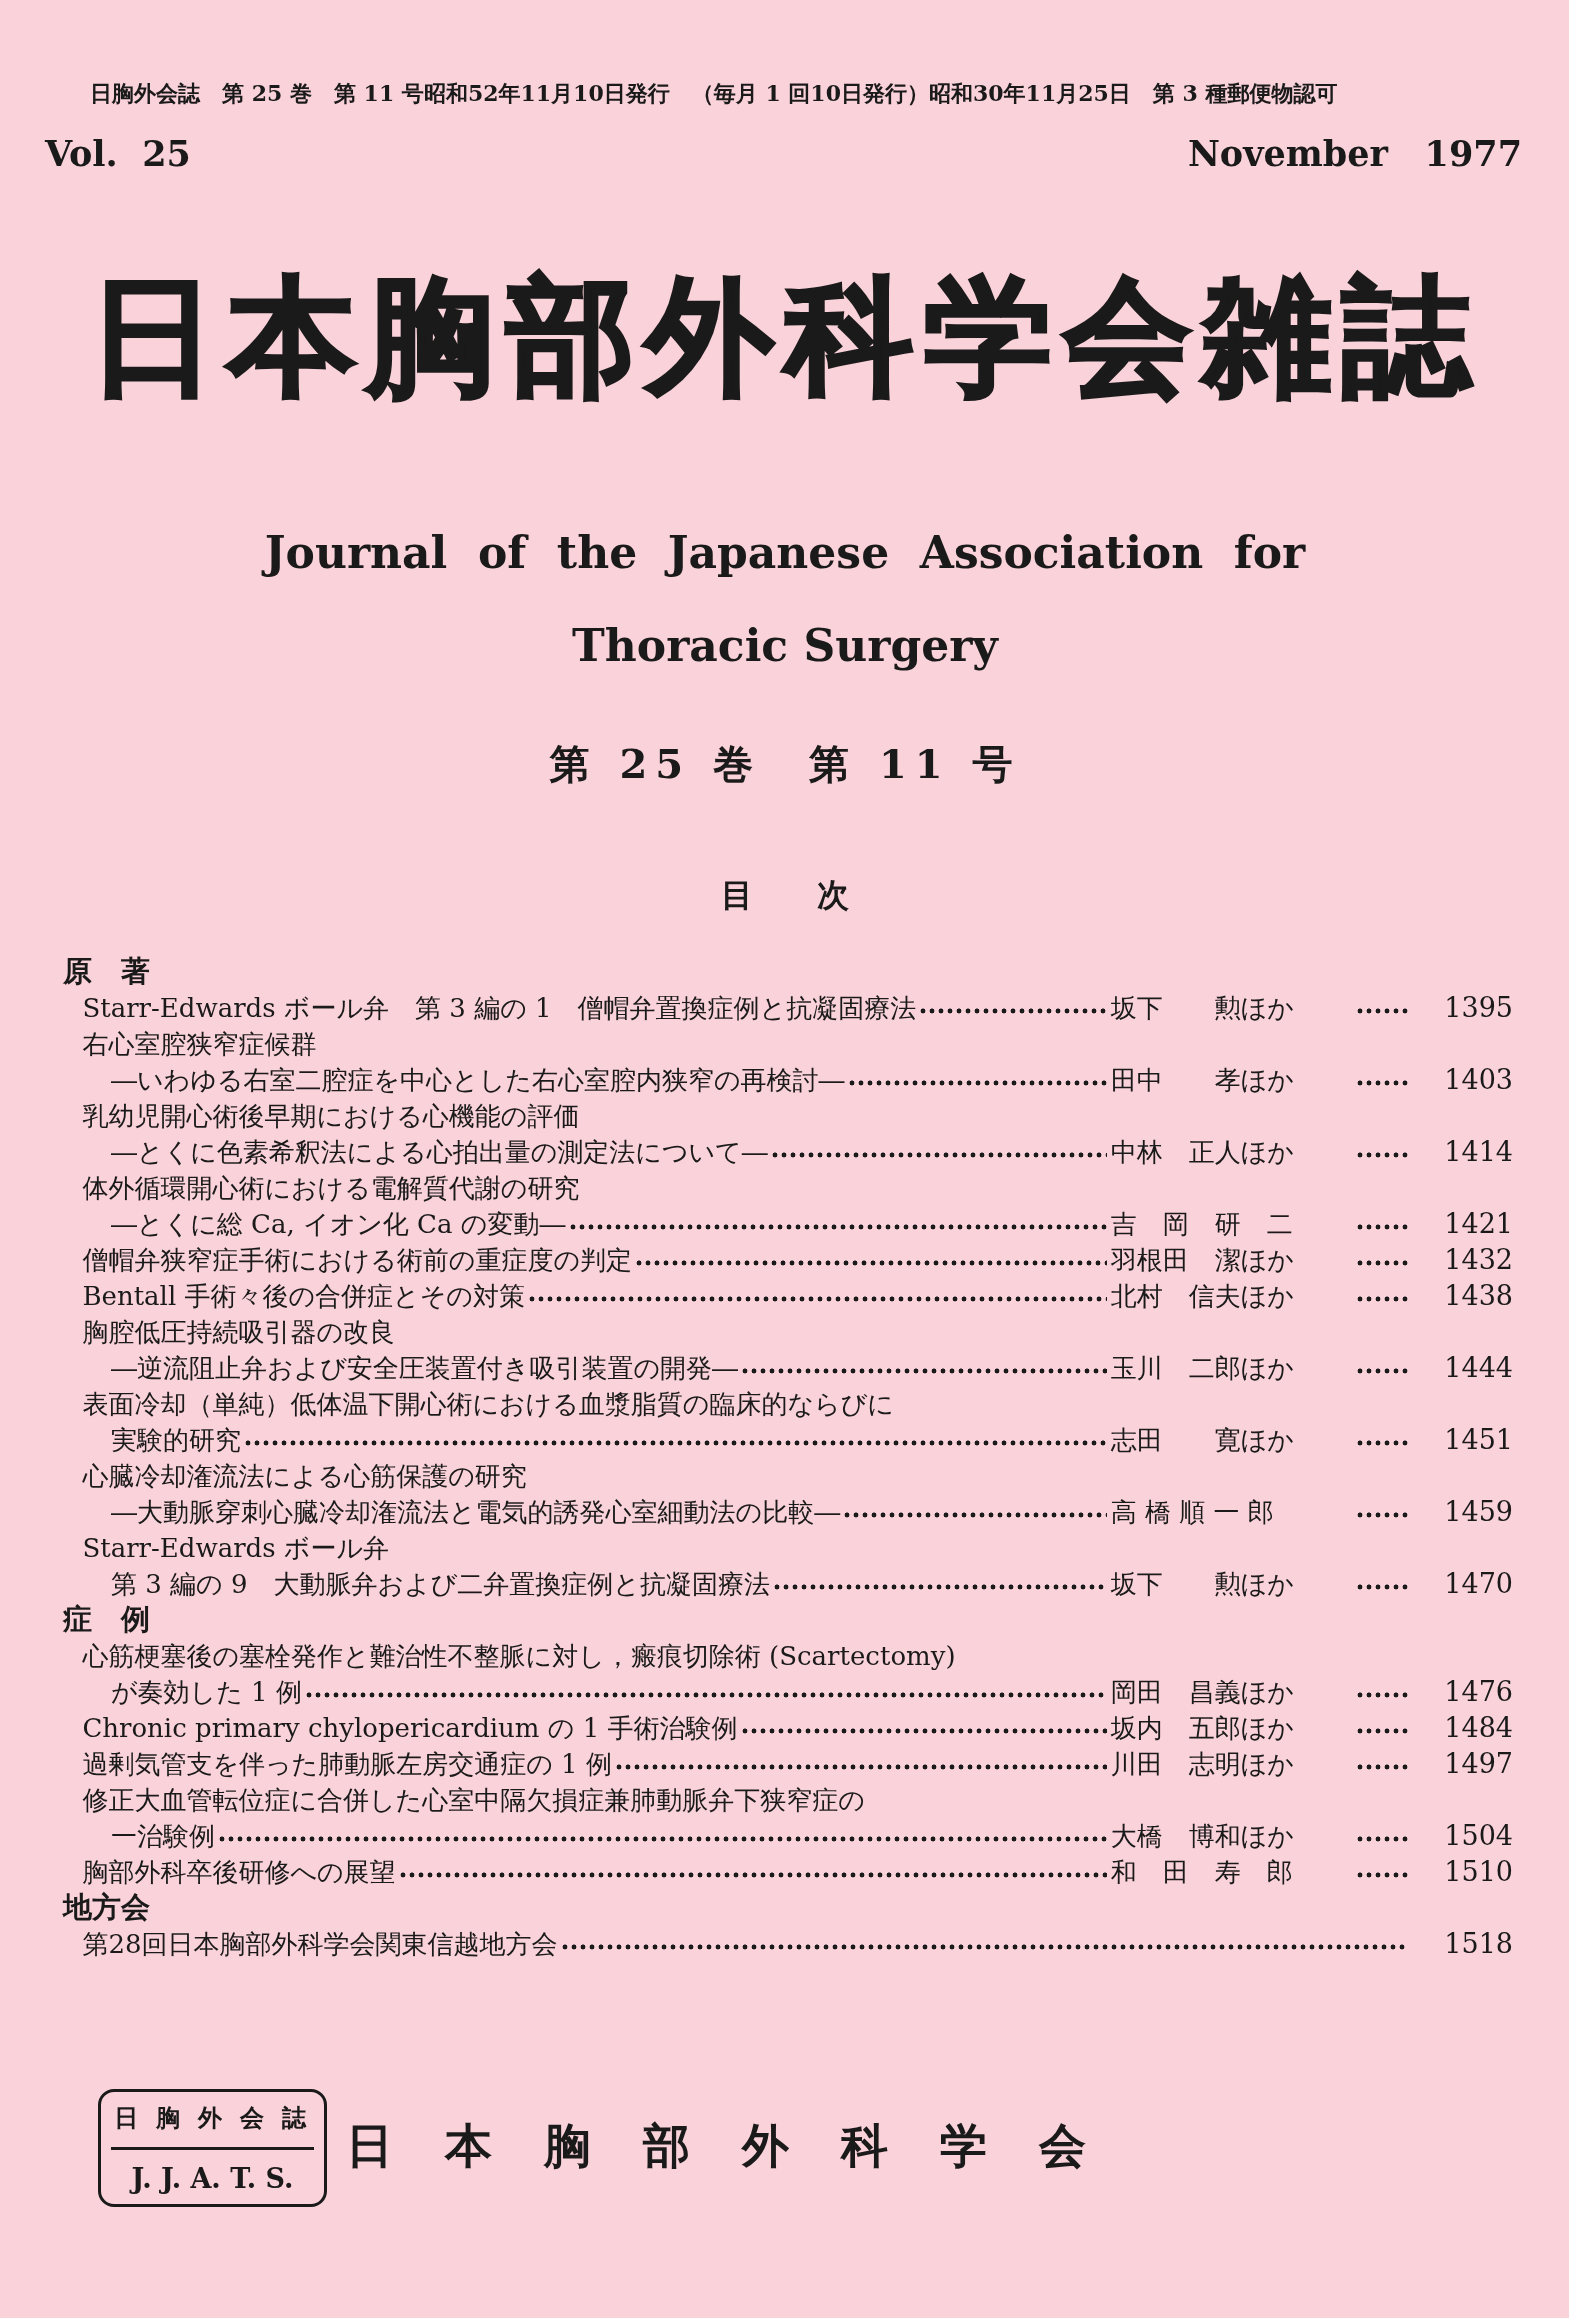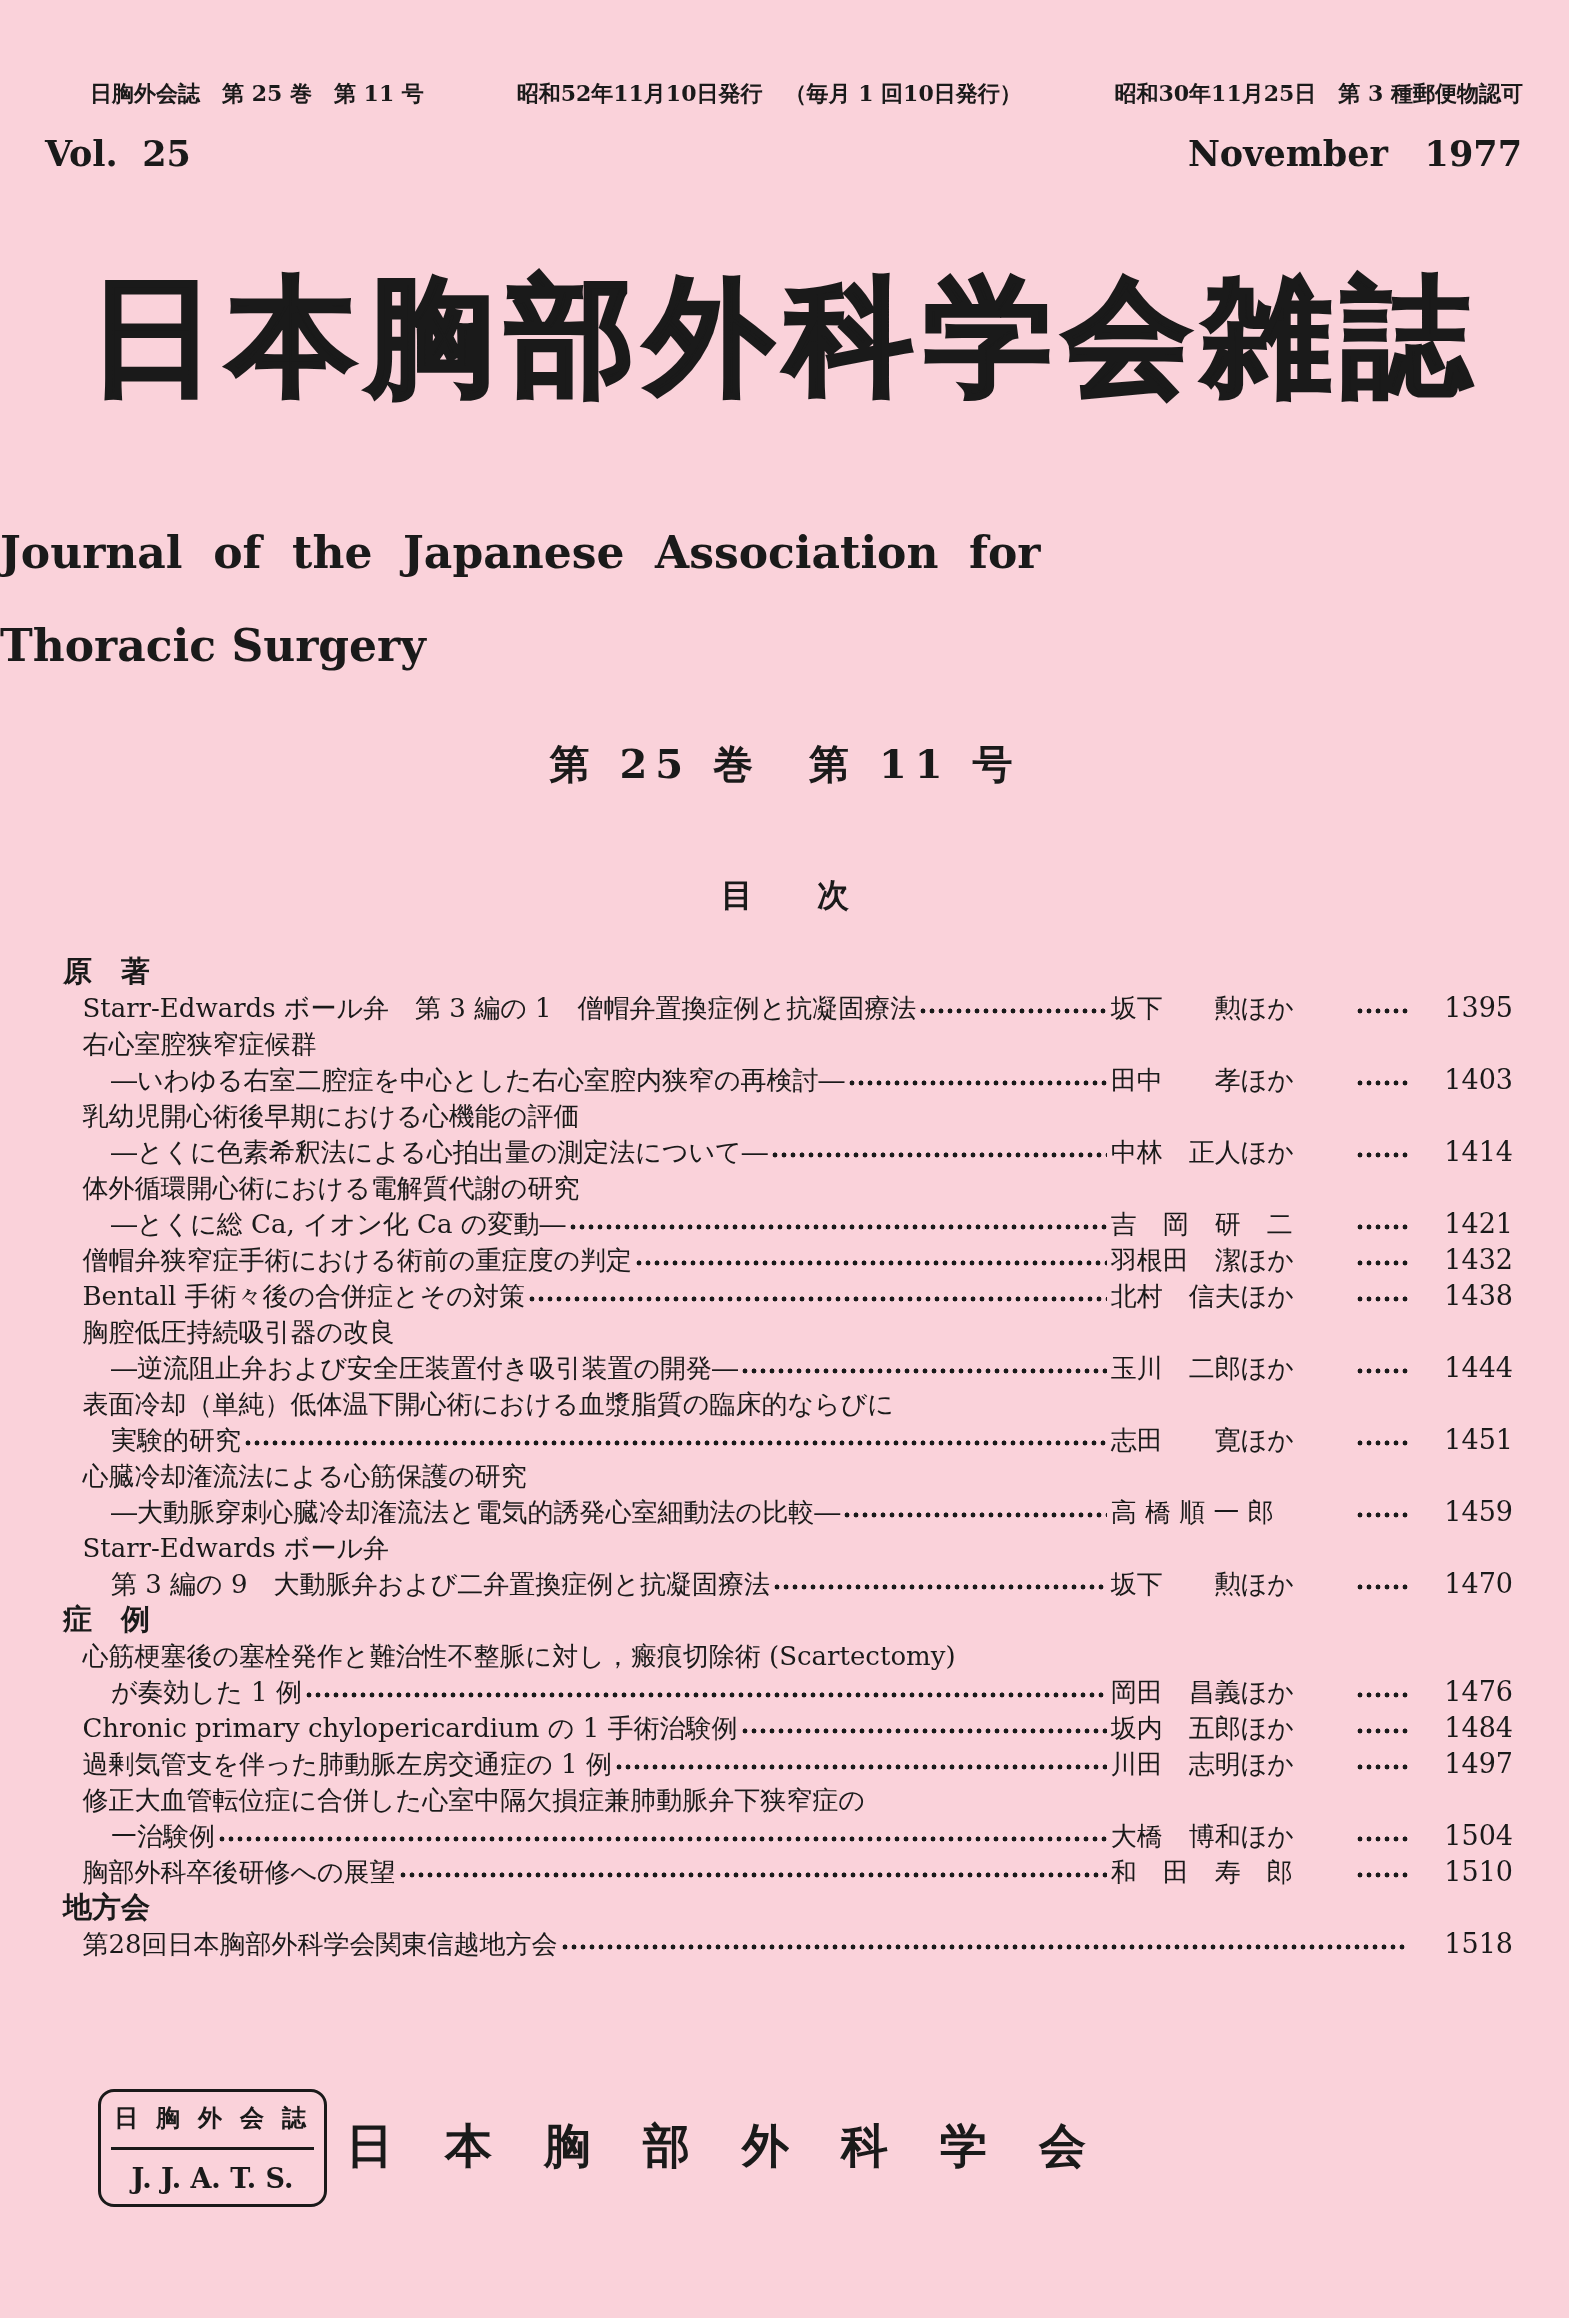--- a/index.html
+++ b/index.html
@@ -13,41 +13,41 @@
     background:var(--bg);
     color:var(--ink);
     font-family:"DejaVu Serif","Liberation Serif",serif;
     position:relative;
     overflow:hidden;
   }
   .abs{position:absolute;}
   
   .top-info{
     top:79px;left:90px;right:47px;
-    display:flex;justify-content:space-between;
+    display:flex;justify-content:flex-start;
     font-size:22px;font-weight:bold;white-space:pre;
   }
   
   .vol-line{
     top:133px;left:45px;right:48px;
     display:flex;justify-content:space-between;
     font-size:35px;font-weight:bold;white-space:pre;
   }
   
   .title-jp{
     top:252px;left:0;width:100%;
     text-align:center;
     font-size:128px;font-weight:bold;
     letter-spacing:11.3px;
     -webkit-text-stroke:3.2px var(--ink);
     white-space:nowrap;
     margin:0;
   }
   .title-en{
-    left:0;width:100%;text-align:left;
+    left:0;width:100%;text-align:center;
     font-size:44px;font-weight:bold;
     white-space:pre;
   }
   .title-en1{top:527px;}
   .title-en2{top:620px;}
   .issue-jp{
     top:737px;left:0;width:100%;text-align:center;
     font-size:40px;font-weight:bold;letter-spacing:8px;white-space:pre;
   }
   .toc-heading{

